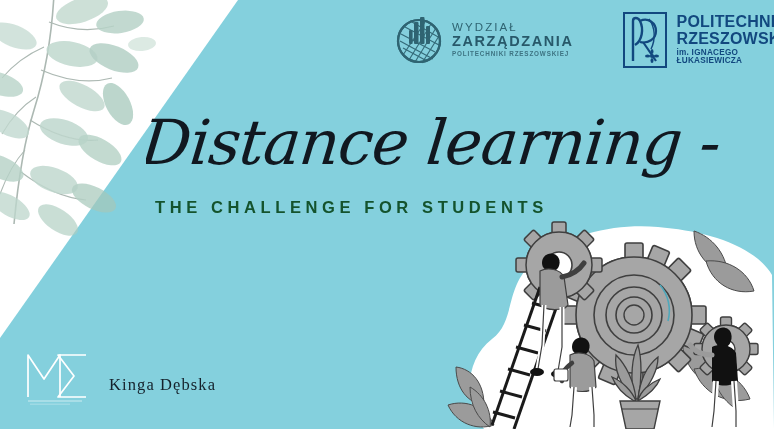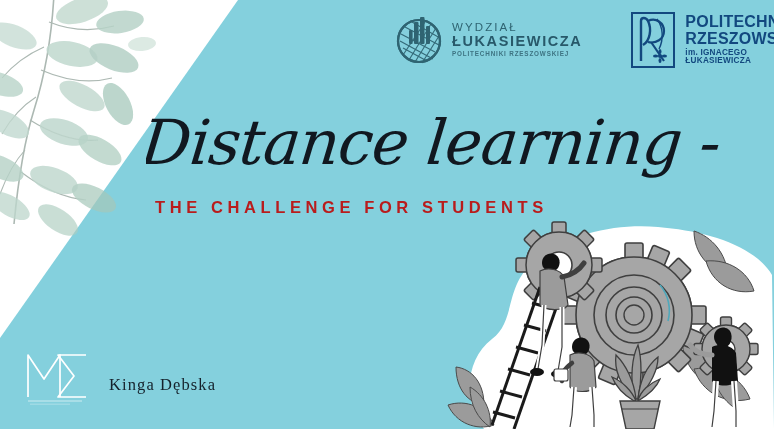--- a/index.html
+++ b/index.html
@@ -80,21 +80,21 @@
     position: absolute;
     left: 146px; top: 102px;
     width: 600px; height: 84px;
   }
   .subtitle {
     position: absolute;
     left: 155px; top: 198px;
     font-size: 16.5px;
     font-weight: 700;
     letter-spacing: 4.6px;
-    color: #b91c1c;
+    color: #14532d;
     white-space: nowrap;
   }
 
   
   .monogram {
     position: absolute;
     left: 24px; top: 345px;
     width: 72px; height: 62px;
   }
   .author {
@@ -174,21 +174,21 @@
         <g fill="#2f6472">
           <rect x="19" y="8" width="4.5" height="22" rx="1"></rect>
           <rect x="25" y="3" width="4.5" height="27" rx="1"></rect>
           <rect x="31" y="12" width="4" height="18" rx="1"></rect>
           <rect x="14" y="16" width="3.6" height="14" rx="1"></rect>
         </g>
         <circle cx="24" cy="27" r="21" fill="none" stroke="#2f6472" stroke-width="2.2"></circle>
       </svg>
       <div class="wz-text">
         <div class="wz-l1">WYDZIAŁ</div>
-        <div class="wz-l2">ŁUKASIEWICZA</div>
+        <div class="wz-l2">ZARZĄDZANIA</div>
         <div class="wz-l3">POLITECHNIKI RZESZOWSKIEJ</div>
       </div>
     </div>
 
     <div class="logo-block">
       <svg class="logo-mark" width="48" height="58" viewBox="0 0 48 58">
         <rect x="2" y="2" width="42" height="54" fill="none" stroke="#12487f" stroke-width="2"></rect>
         <path d="M11 50 L11 10 C11 6 16 6 18 10 C22 18 20 30 13 34" fill="none" stroke="#12487f" stroke-width="2.4"></path>
         <path d="M18 10 C26 6 34 12 34 20 C34 28 26 33 18 31" fill="none" stroke="#12487f" stroke-width="2.2"></path>
         <path d="M21 31 L34 50" fill="none" stroke="#12487f" stroke-width="2.2"></path>

